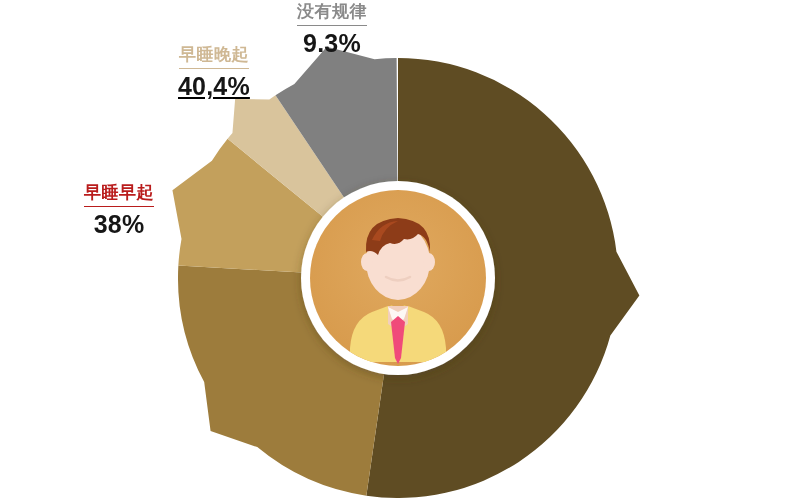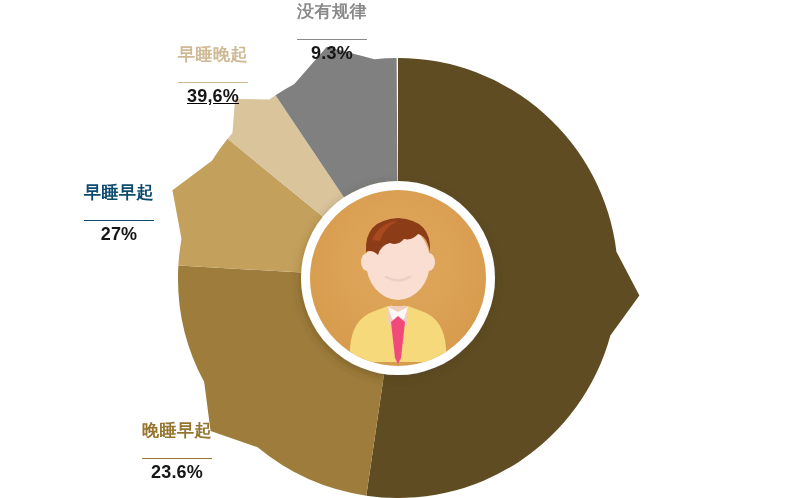--- a/index.html
+++ b/index.html
@@ -32,25 +32,25 @@
     text-align: center;
     line-height: 1.12;
     white-space: nowrap;
   }
   .callout .cat {
     display: inline-block;
     font-size: 17px;
     font-weight: 700;
     letter-spacing: 0.5px;
     border-bottom: 1.5px solid currentColor;
-    padding-bottom: 18px;
+    padding-bottom: 4px;
   }
   .callout .pct {
     display: block;
-    font-size: 18px;
+    font-size: 25px;
     font-weight: 700;
     color: #161616;
     margin-top: 3px;
     letter-spacing: 0.2px;
   }
 </style>
 </head>
 <body>
 
 <div id="chart-stage">
@@ -94,33 +94,29 @@
         <ellipse cx="429" cy="262" rx="6" ry="9" fill="#f9ded1"></ellipse>
         <path d="M366 252 q-2 -32 32 -34 q34 2 32 34 q-3 -16 -12 -18
                  q-6 7 -14 5 q-6 7 -14 4 q-9 2 -12 12 q-6 -6 -12 -3 z" fill="#8d3c18"></path>
         <path d="M372 240 q8 -18 26 -19 q-14 6 -18 20 z" fill="#a9491f"></path>
         <path d="M386 277 q12 7 24 0" stroke="#eecfc0" stroke-width="2.5" fill="none" stroke-linecap="round"></path>
       </g>
     </g>
   </svg>
 
 
-  <div class="callout" style="left: 142px; top: 421px;">
-    <span class="cat" style="color: rgb(150, 117, 47);">晚睡早起</span>
-    <span class="pct">23.6%</span>
-  </div>
 
   <div class="callout" style="left: 84px; top: 183px;">
-    <span class="cat" style="color: #0c4a6e;">早睡早起</span>
-    <span class="pct">27%</span>
+    <span class="cat" style="color: #b91c1c;">早睡早起</span>
+    <span class="pct">38%</span>
   </div>
 
   <div class="callout" style="left: 178px; top: 45px; text-decoration: underline;">
     <span class="cat" style="color: rgb(207, 184, 148);">早睡晚起</span>
-    <span class="pct">39,6%</span>
+    <span class="pct">40,4%</span>
   </div>
 
   <div class="callout" style="left: 297px; top: 2px;">
     <span class="cat" style="color: rgb(138, 138, 138);">没有规律</span>
     <span class="pct">9.3%</span>
   </div>
 
 </div>
 
 </body></html>

